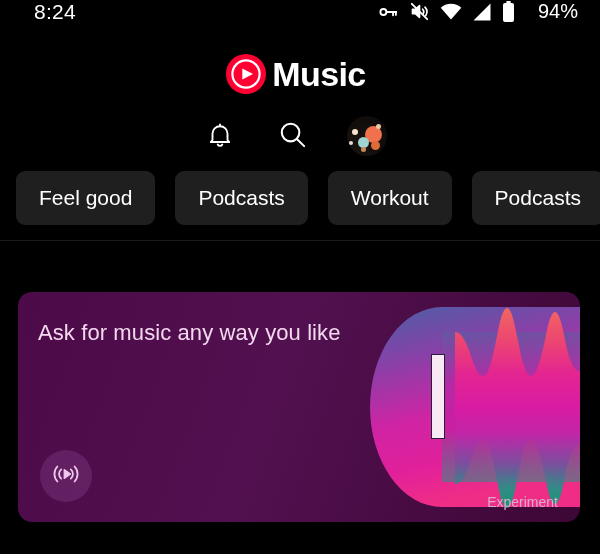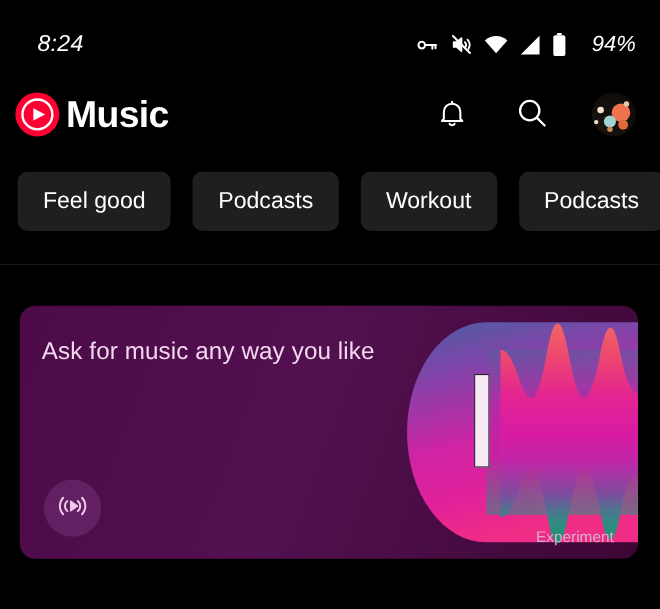--- a/index.html
+++ b/index.html
@@ -7,38 +7,38 @@
     width:600px; height:554px;
     background:#000;
     font-family:"Liberation Sans", sans-serif;
     overflow:hidden;
   }
   #app { position:relative; width:600px; height:554px; background:#000; }
 
   
   .statusbar {
     position:absolute; left:0; top:0; width:600px; height:52px;
-    display:flex; align-items:flex-end; justify-content:space-between;
+    display:flex; align-items:flex-start; justify-content:space-between;
     padding:0 22px 0 34px;
-    font-style:italic;
   }
   .status-time {
     color:#ffffff; font-size:21px; font-weight:400; letter-spacing:.3px;
   }
   .status-right { display:flex; align-items:center; gap:10px; }
   .status-right svg { display:block; }
   .status-batt-text {
     color:#ffffff; font-size:20px; font-weight:400; margin-left:13px;
   }
 
   
   .header {
     position:absolute; left:0; top:52px; width:600px; height:104px;
     display:flex; align-items:center; justify-content:space-between;
     padding:0 22px 0 12px;
+    flex-direction:column;
   }
   .brand { display:flex; align-items:center; gap:4px; }
   .brand-logo { width:44px; height:44px; display:block; }
   .brand-text {
     color:#ffffff; font-size:34px; font-weight:700; letter-spacing:-0.6px;
     line-height:1;
   }
   .header-actions { display:flex; align-items:center; gap:38px; }
   .icon-btn {
     width:34px; height:34px; display:flex; align-items:center; justify-content:center;
@@ -51,41 +51,41 @@
     flex:0 0 auto;
   }
   .avatar .pl { position:absolute; border-radius:50%; }
 
   
   .chips-wrap {
     position:absolute; left:0; top:156px; width:600px; height:84px;
     overflow:hidden;
   }
   .chips {
-    display:flex; gap:20px;
+    display:flex; align-items:center; gap:20px;
     padding:0 0 0 16px; height:84px;
   }
   .chip {
     flex:0 0 auto;
     background:#1f1f1f;
     border-radius:9px;
     height:54px;
     padding:0 23px;
     display:flex; align-items:center; justify-content:center;
     color:#ffffff; font-size:21px; font-weight:500; white-space:nowrap;
     cursor:pointer;
   }
   .divider {
     position:absolute; left:0; top:240px; width:600px; height:1px;
     background:#1a1a1a;
   }
 
   
   .promo-card {
-    position:absolute; left:18px; top:278px; width:562px; height:230px;
+    position:absolute; left:18px; top:292px; width:562px; height:230px;
     border-radius:14px; overflow:hidden;
     background:linear-gradient(110deg,#4c0a49 0%, #521050 45%, #3d0735 100%);
     cursor:pointer;
   }
   .promo-title {
     position:absolute; left:20px; top:28px;
     color:#f3d9ee; font-size:22px; font-weight:500; letter-spacing:.1px;
     z-index:5;
   }
   .promo-experiment {

